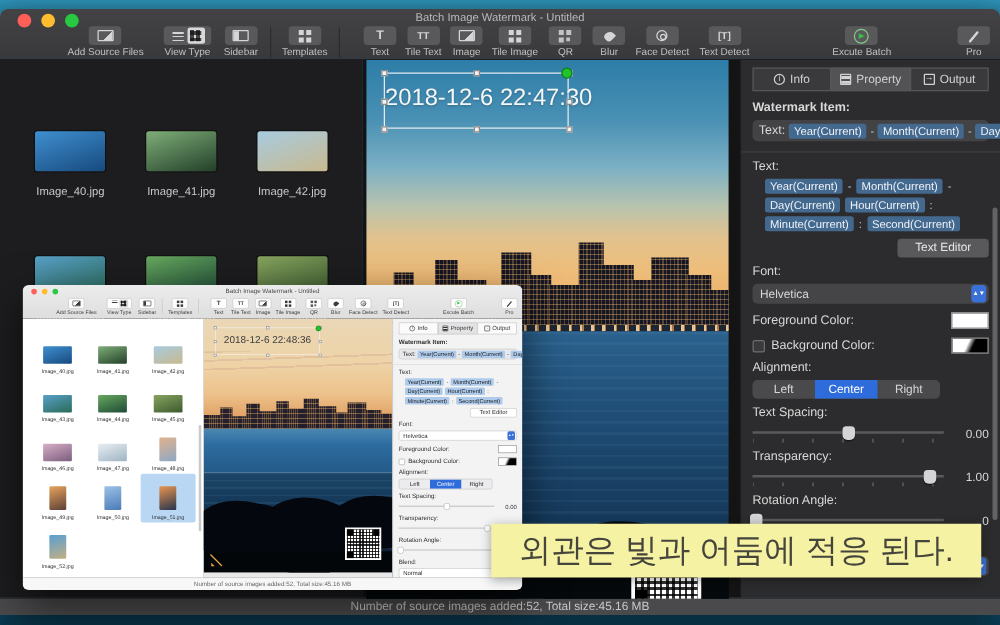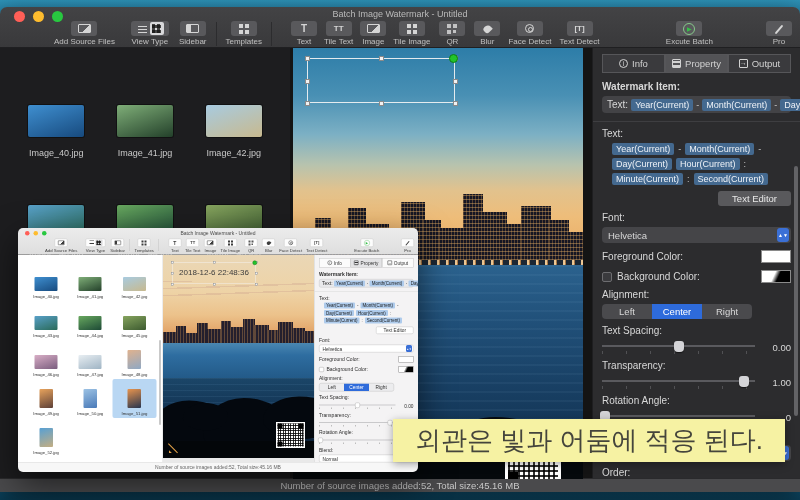--- a/index.html
+++ b/index.html
@@ -361,20 +361,21 @@
           <div class="layer" style="top: 217px; bottom: 0px; background: repeating-linear-gradient(rgba(160, 200, 230, 0.06) 0px, rgba(160, 200, 230, 0.06) 2px, transparent 2px, transparent 9px), linear-gradient(rgb(43, 98, 142) 0%, rgb(32, 79, 120) 28%, rgb(24, 63, 99) 58%, rgb(14, 44, 72) 100%);"></div>
           <div class="treeblob" style="left: -14px; width: 90px; height: 70px; bottom: -26px;"></div>
           <div class="treeblob" style="left: 52px; width: 70px; height: 44px; bottom: -16px;"></div>
           <div class="treeblob" style="left: 140px; width: 130px; height: 92px; bottom: -30px;"></div>
           <div class="treeblob" style="left: 226px; width: 100px; height: 74px; bottom: -22px;"></div>
           <div class="layer" style="bottom: 0px; height: 22px; background: rgb(5, 9, 12);"></div>
           <div class="qr" style="right: 22px; bottom: -6px; width: 56px; height: 46px;">
             <div class="qin"></div>
           </div>
           <div class="wm-box" style="left: 14px; top: 10px; width: 148px; height: 45px;">
+            <div class="wm-text">2018-12-6 22:47:30</div>
             <div class="handle" style="left: -3px; top: -3px;"></div>
             <div class="handle" style="left: 71px; top: -3px;"></div>
             <div class="handle" style="left: 145px; top: -3px;"></div>
             <div class="handle" style="left: -3px; top: 19.5px;"></div>
             <div class="handle" style="left: 145px; top: 19.5px;"></div>
             <div class="handle" style="left: -3px; top: 42px;"></div>
             <div class="handle" style="left: 71px; top: 42px;"></div>
             <div class="handle" style="left: 145px; top: 42px;"></div>
             <div class="wm-dot" style="left: 141px; top: -5px;"></div>
           </div>
@@ -470,21 +471,20 @@
             <div class="ticks"></div>
             <div class="sthumb" style="left: calc(2% - 5px);"></div>
           </div>
           <div class="sval">0</div>
         </div>
         <div class="p-label">Blend:</div>
         <div class="dd">
           <span>Normal</span>
           <span class="stepper" style="margin-left: auto;">▲▼</span>
         </div>
-        <div class="p-label">Order:</div>
       </div>
     </div>
     <div class="statusbar">Number of source images added:52, Total size:45.16 MB</div>
   </div>
 
 <div class="inner-wrap">
   <div id="inner-win" class="win light">
       <div class="tbar-wrap">
         <div class="titlebar">
           <div class="lights">

